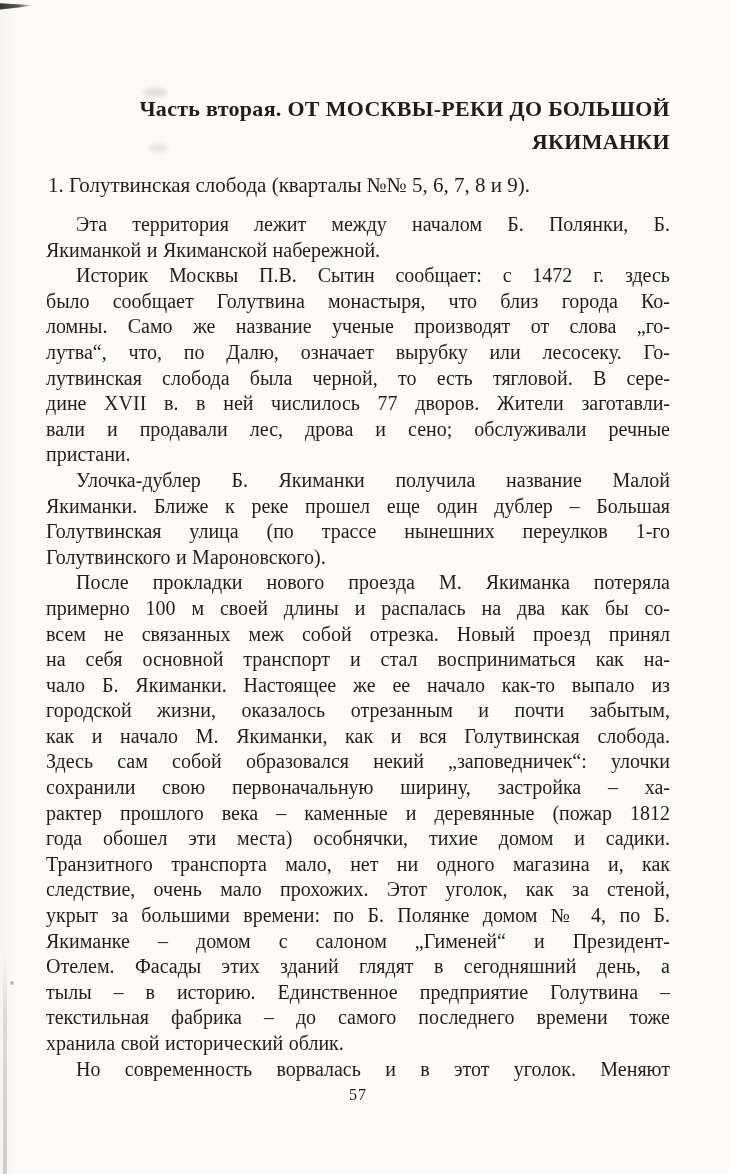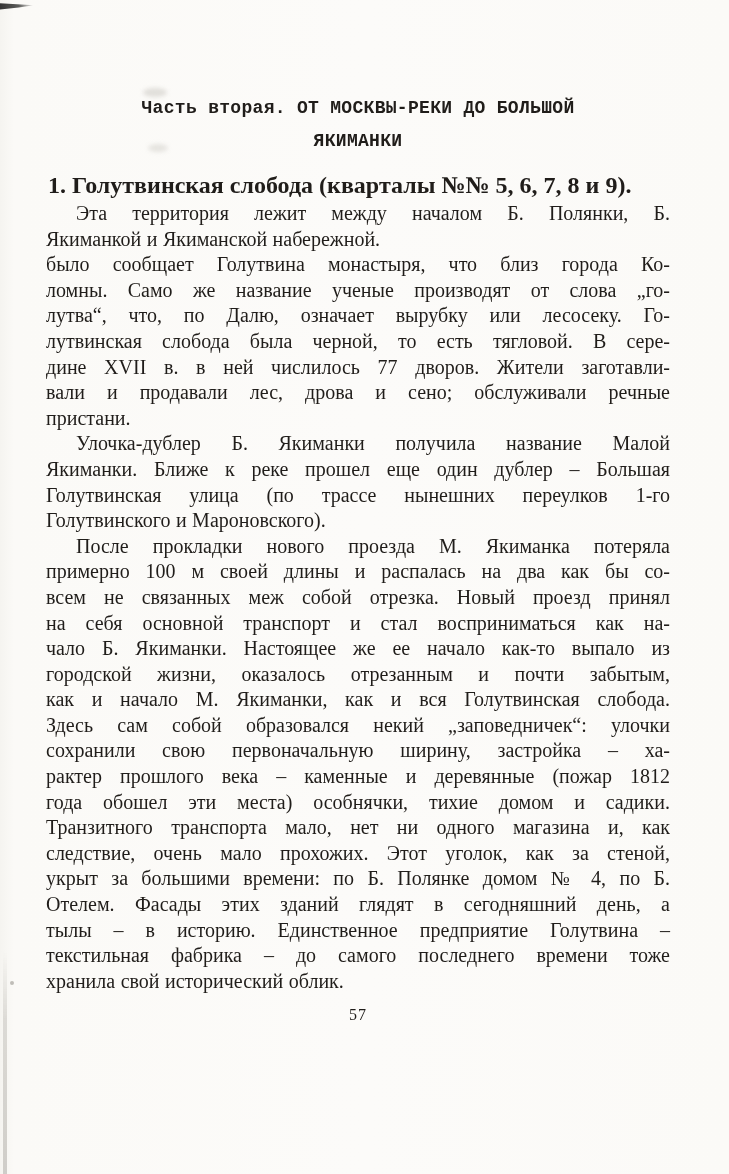--- a/index.html
+++ b/index.html
@@ -18,46 +18,45 @@
     color: #201d1a;
   }
   .content {
     position: absolute;
     left: 46px;
     top: 0;
     width: 624px;
   }
   .title {
     margin: 92px 0 0 0;
-    text-align: center;
-    font-size: 18px;
+    text-align: right;
+    font-size: 22px;
     line-height: 33px;
     font-weight: bold;
     letter-spacing: 0.3px;
-    font-family: Liberation Mono, monospace;
   }
   .title-line { display: block; }
   .heading {
     margin: 14px 0 0 2px;
-    font-size: 24px;
+    font-size: 21px;
     line-height: 26px;
-    font-weight: bold;
+    font-weight: normal;
   }
-  .body-text { margin-top: 3px; }
+  .body-text { margin-top: 14px; }
   .bline {
     font-size: 20px;
     line-height: 25.6px;
     text-align: justify;
     text-align-last: justify;
     word-spacing: 0.5px;
   }
   .bline.final { text-align-last: left; }
   .bline.indent { text-indent: 30px; }
   .page-number {
-    margin-top: 12px;
+    margin-top: 4px;
     text-align: center;
     font-size: 16px;
     letter-spacing: 1px;
   }
   
   .artifact { position: absolute; pointer-events: none; }
   .corner-mark {
     left: 0; top: 2px; width: 34px; height: 8px;
     background: linear-gradient(90deg, #1f1f1f 0%, #4a4a48 55%, rgba(120,120,118,0) 100%);
     clip-path: polygon(0 15%, 100% 40%, 55% 70%, 0 95%);
@@ -99,20 +98,21 @@
     <h1 class="title">
       <span class="title-line">Часть вторая. ОТ МОСКВЫ-РЕКИ ДО БОЛЬШОЙ</span>
       <span class="title-line">ЯКИМАНКИ</span>
     </h1>
 
     <h2 class="heading">1. Голутвинская слобода (кварталы №№ 5, 6, 7, 8 и 9).</h2>
 
     <div class="body-text">
         <div class="bline indent">Эта территория лежит между началом Б. Полянки, Б.</div>
         <div class="bline final">Якиманкой и Якиманской набережной.</div>
+        <div class="bline indent">Историк Москвы П.В. Сытин сообщает: с 1472 г. здесь</div>
         <div class="bline">было сообщает Голутвина монастыря, что близ города Ко-</div>
         <div class="bline">ломны. Само же название ученые производят от слова „го-</div>
         <div class="bline">лутва“, что, по Далю, означает вырубку или лесосеку. Го-</div>
         <div class="bline">лутвинская слобода была черной, то есть тягловой. В сере-</div>
         <div class="bline">дине XVII в. в ней числилось 77 дворов. Жители заготавли-</div>
         <div class="bline">вали и продавали лес, дрова и сено; обслуживали речные</div>
         <div class="bline final">пристани.</div>
         <div class="bline indent">Улочка-дублер Б. Якиманки получила название Малой</div>
         <div class="bline">Якиманки. Ближе к реке прошел еще один дублер – Большая</div>
         <div class="bline">Голутвинская улица (по трассе нынешних переулков 1-го</div>
@@ -124,22 +124,24 @@
         <div class="bline">чало Б. Якиманки. Настоящее же ее начало как-то выпало из</div>
         <div class="bline">городской жизни, оказалось отрезанным и почти забытым,</div>
         <div class="bline">как и начало М. Якиманки, как и вся Голутвинская слобода.</div>
         <div class="bline">Здесь сам собой образовался некий „заповедничек“: улочки</div>
         <div class="bline">сохранили свою первоначальную ширину, застройка – ха-</div>
         <div class="bline">рактер прошлого века – каменные и деревянные (пожар 1812</div>
         <div class="bline">года обошел эти места) особнячки, тихие домом и садики.</div>
         <div class="bline">Транзитного транспорта мало, нет ни одного магазина и, как</div>
         <div class="bline">следствие, очень мало прохожих. Этот уголок, как за стеной,</div>
         <div class="bline">укрыт за большими времени: по Б. Полянке домом № 4, по Б.</div>
+        <div class="bline">Якиманке – домом с салоном „Гименей“ и Президент-</div>
         <div class="bline">Отелем. Фасады этих зданий глядят в сегодняшний день, а</div>
         <div class="bline">тылы – в историю. Единственное предприятие Голутвина –</div>
         <div class="bline">текстильная фабрика – до самого последнего времени тоже</div>
         <div class="bline final">хранила свой исторический облик.</div>
+        <div class="bline indent">Но современность ворвалась и в этот уголок. Меняют</div>
       </div>
 
     <div class="page-number">57</div>
 
   </div>
 </div>
 
 </body></html>

